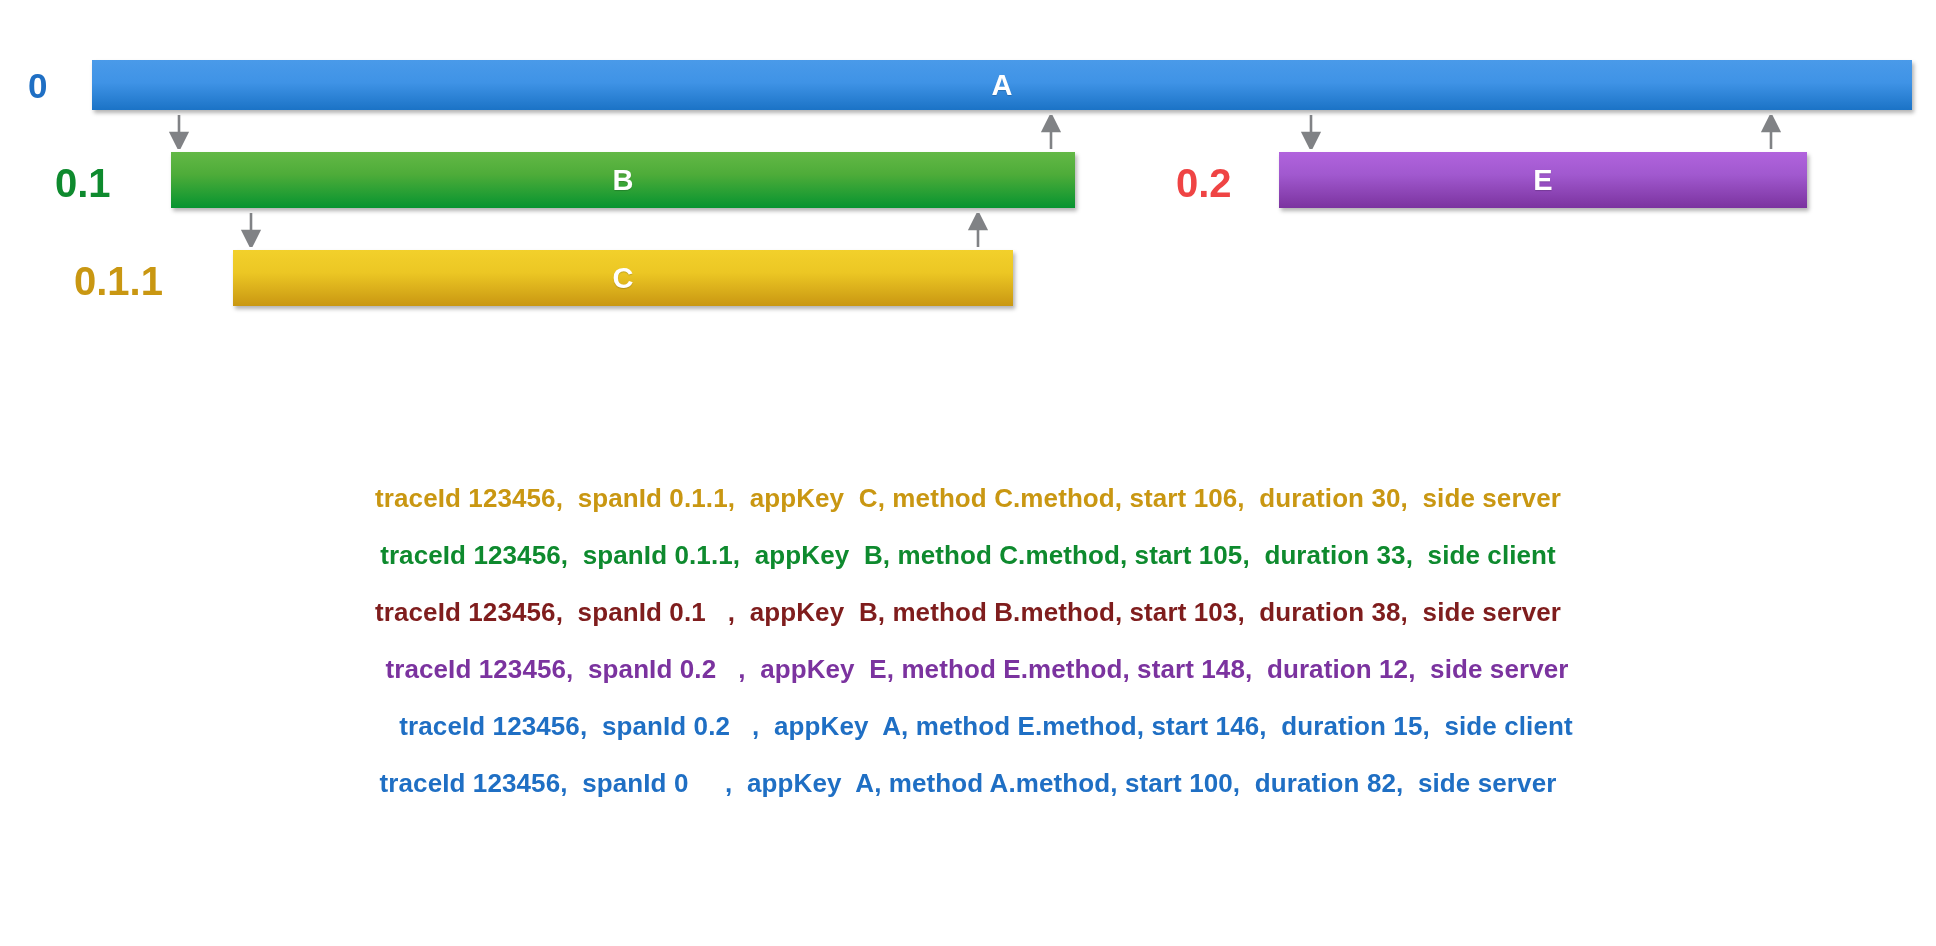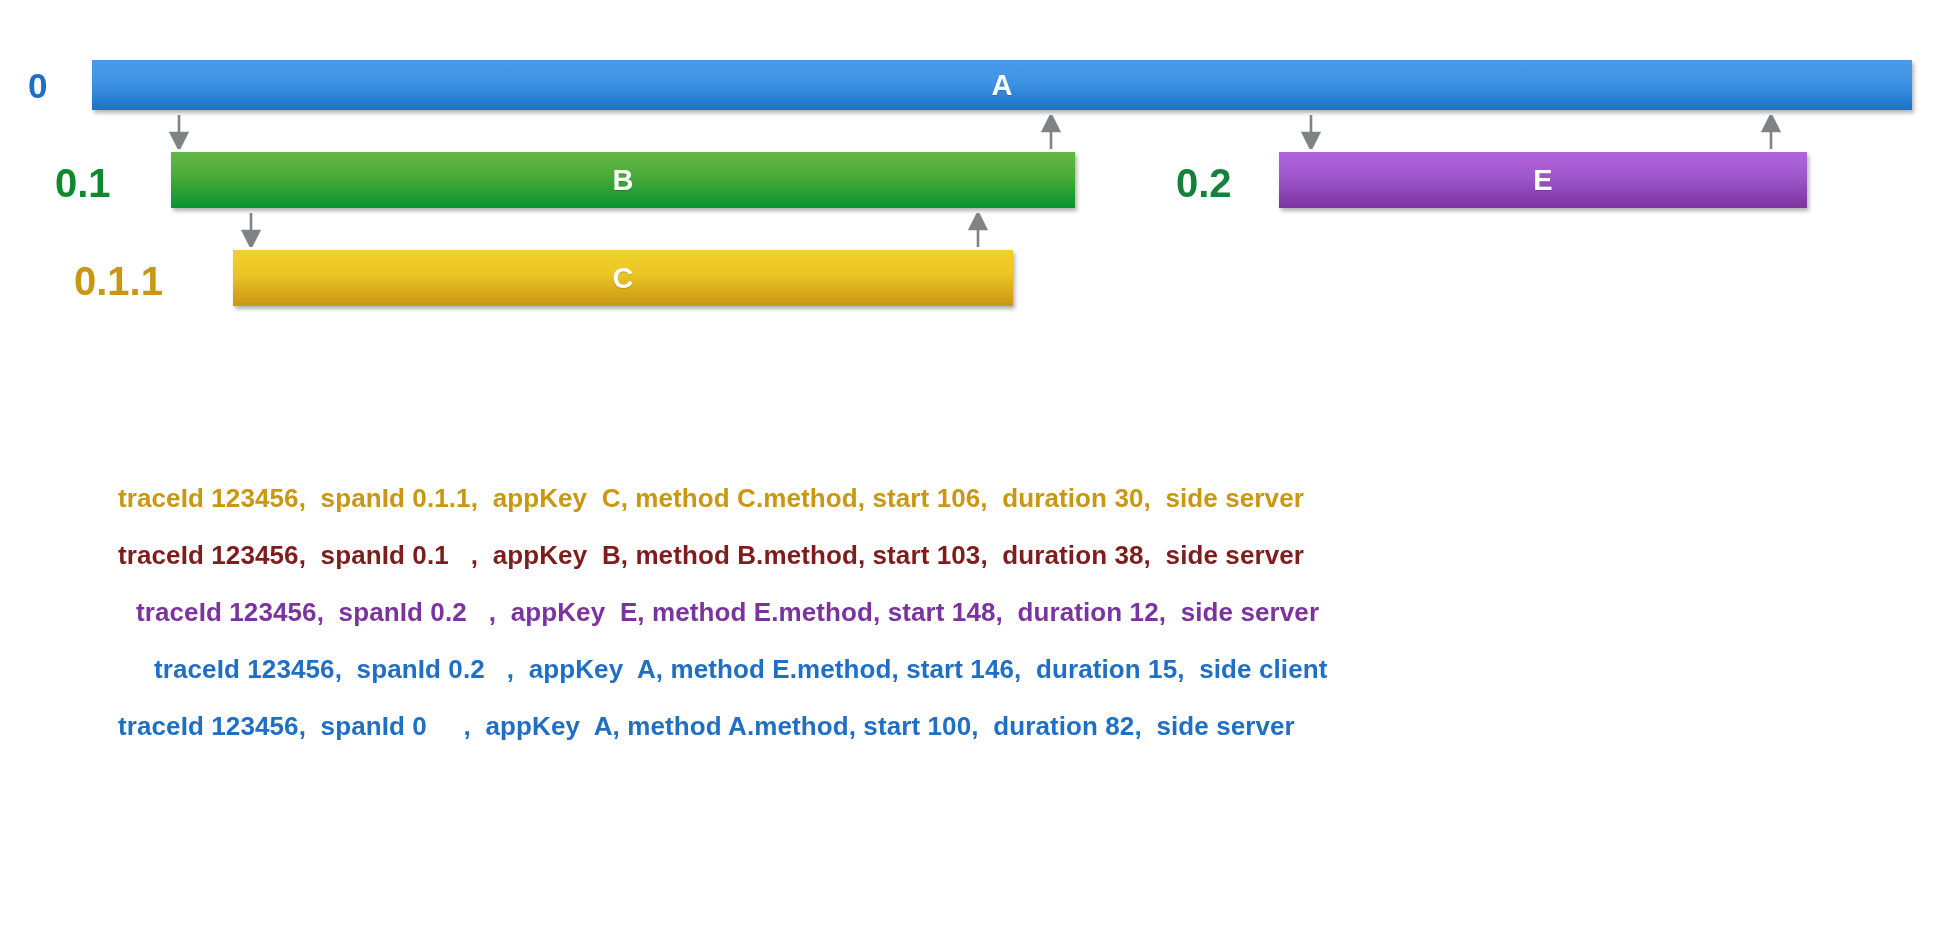--- a/index.html
+++ b/index.html
@@ -58,21 +58,21 @@
   
   .span-label {
     position: absolute;
     font-weight: bold;
     font-size: 40px;
     line-height: 1;
     white-space: nowrap;
   }
   .lbl-0    { left: 28px;   top: 68px;  font-size: 35px; color: #1f6fc4; }
   .lbl-01   { left: 55px;   top: 163px; color: #0e8a2e; }
-  .lbl-02   { left: 1176px; top: 163px; color: #15803d; }
+  .lbl-02   { left: 1176px; top: 163px; color: #ef4444; }
   .lbl-011  { left: 74px;   top: 261px; color: #c99712; }
 
   
   .arrow {
     position: absolute;
     width: 22px;
     height: 34px;
   }
   .arrow svg { display: block; width: 22px; height: 34px; }
 
@@ -82,20 +82,21 @@
   .ar-a4 { left: 1760px; top: 115px; }
   .ar-b1 { left: 240px;  top: 213px; }
   .ar-b2 { left: 967px;  top: 213px; }
 
   
   #log {
     position: absolute;
     left: 118px;
     top: 470px;
     width: 1700px;
+    text-align: center;
   }
   .log-line {
     font-size: 26px;
     font-weight: bold;
     line-height: 57px;
     white-space: pre;
     letter-spacing: .1px;
   }
 </style>
 </head>
@@ -154,19 +155,20 @@
   </div>
 
   <div class="span-label lbl-011">0.1.1</div>
 
   <div class="bar bar-c">
     <span>C</span>
   </div>
 
   <div id="log">
     <div class="log-line" style="color: rgb(201, 151, 18);">traceId 123456,  spanId 0.1.1,  appKey  C, method C.method, start 106,  duration 30,  side server</div>
+    <div class="log-line" style="color: rgb(14, 138, 46);">traceId 123456,  spanId 0.1.1,  appKey  B, method C.method, start 105,  duration 33,  side client</div>
     <div class="log-line" style="color: #7f1d1d;">traceId 123456,  spanId 0.1   ,  appKey  B, method B.method, start 103,  duration 38,  side server</div>
     <div class="log-line" style="color: rgb(123, 51, 159); margin-left: 18px;">traceId 123456,  spanId 0.2   ,  appKey  E, method E.method, start 148,  duration 12,  side server</div>
     <div class="log-line" style="color: rgb(31, 111, 196); margin-left: 36px;">traceId 123456,  spanId 0.2   ,  appKey  A, method E.method, start 146,  duration 15,  side client</div>
     <div class="log-line" style="color: rgb(31, 111, 196);">traceId 123456,  spanId 0     ,  appKey  A, method A.method, start 100,  duration 82,  side server</div>
   </div>
 
 </div>
 
 </body></html>

